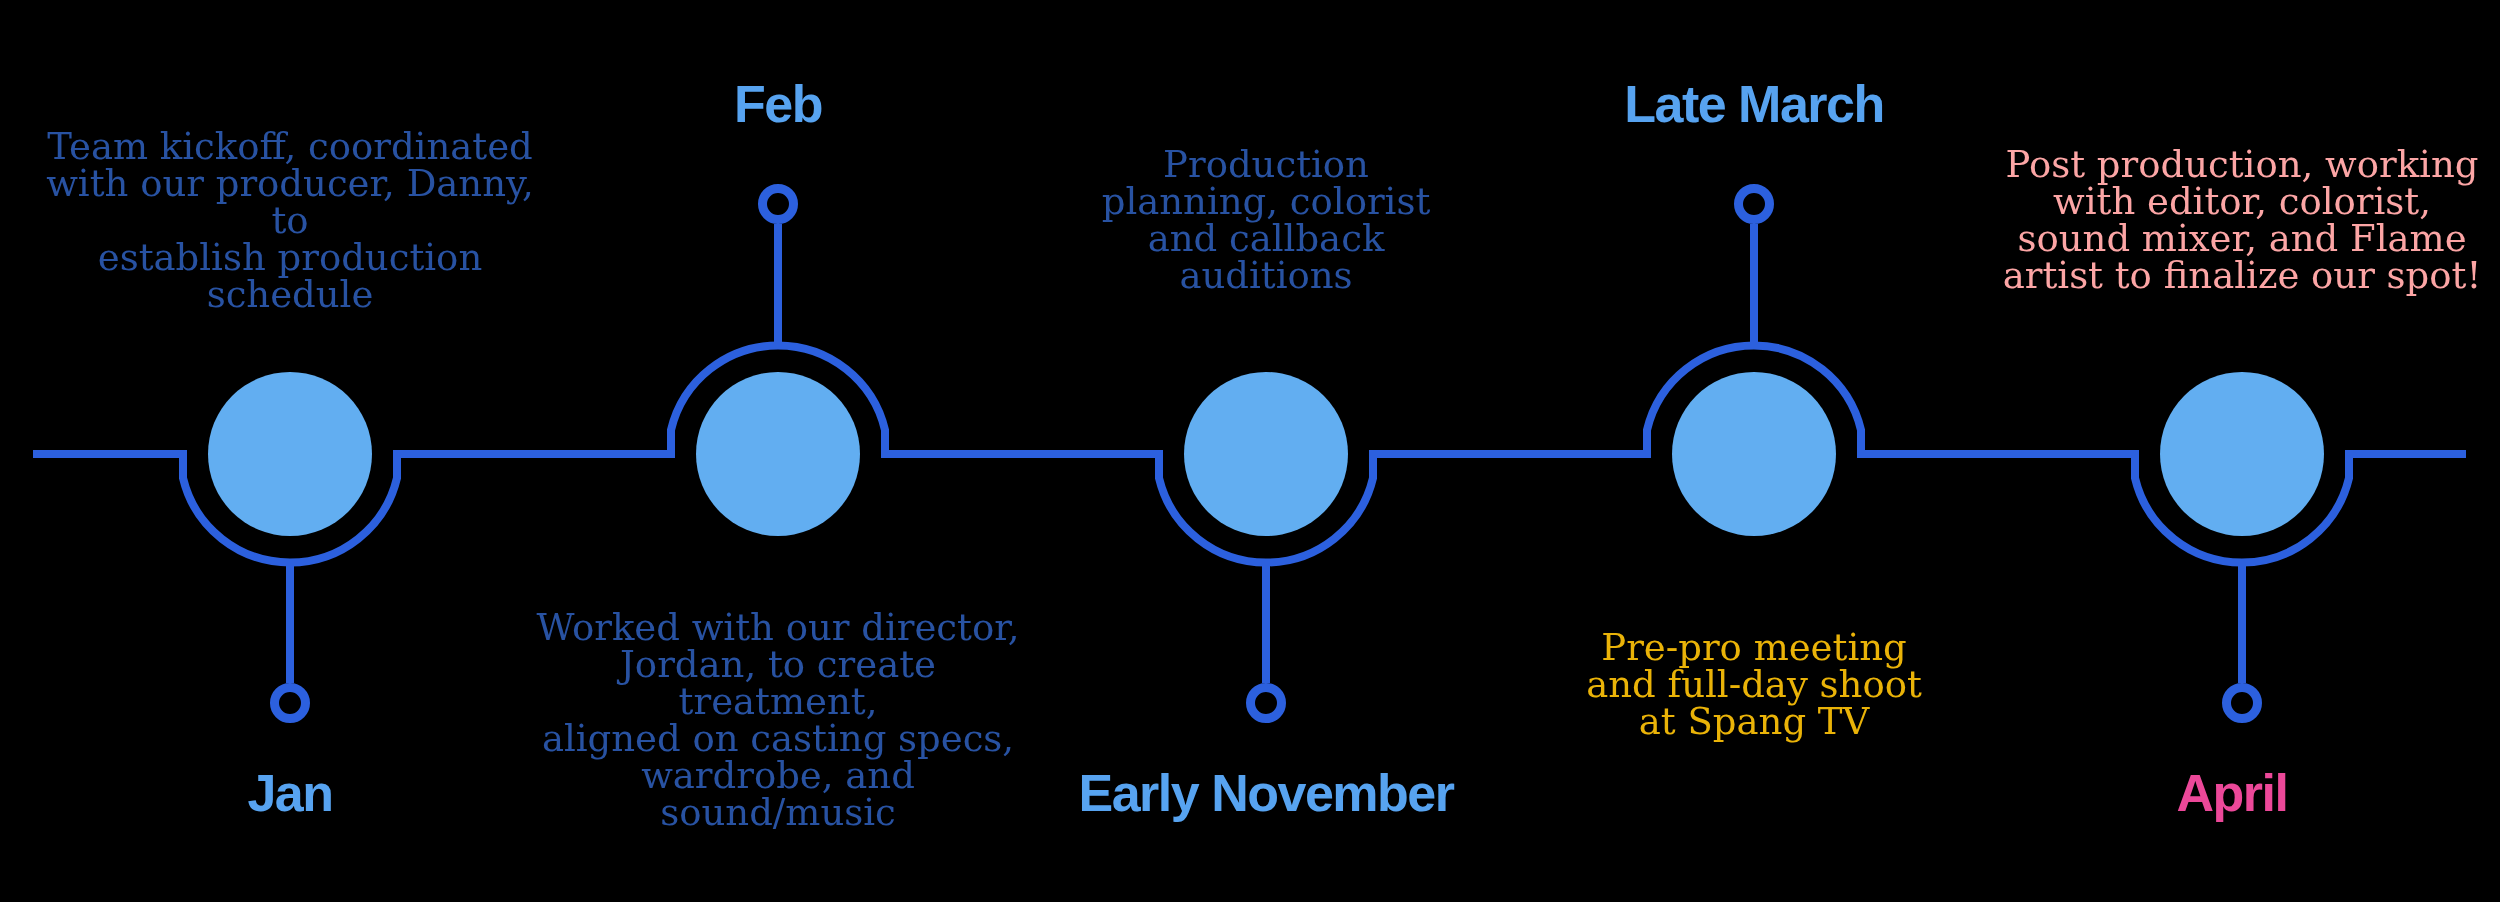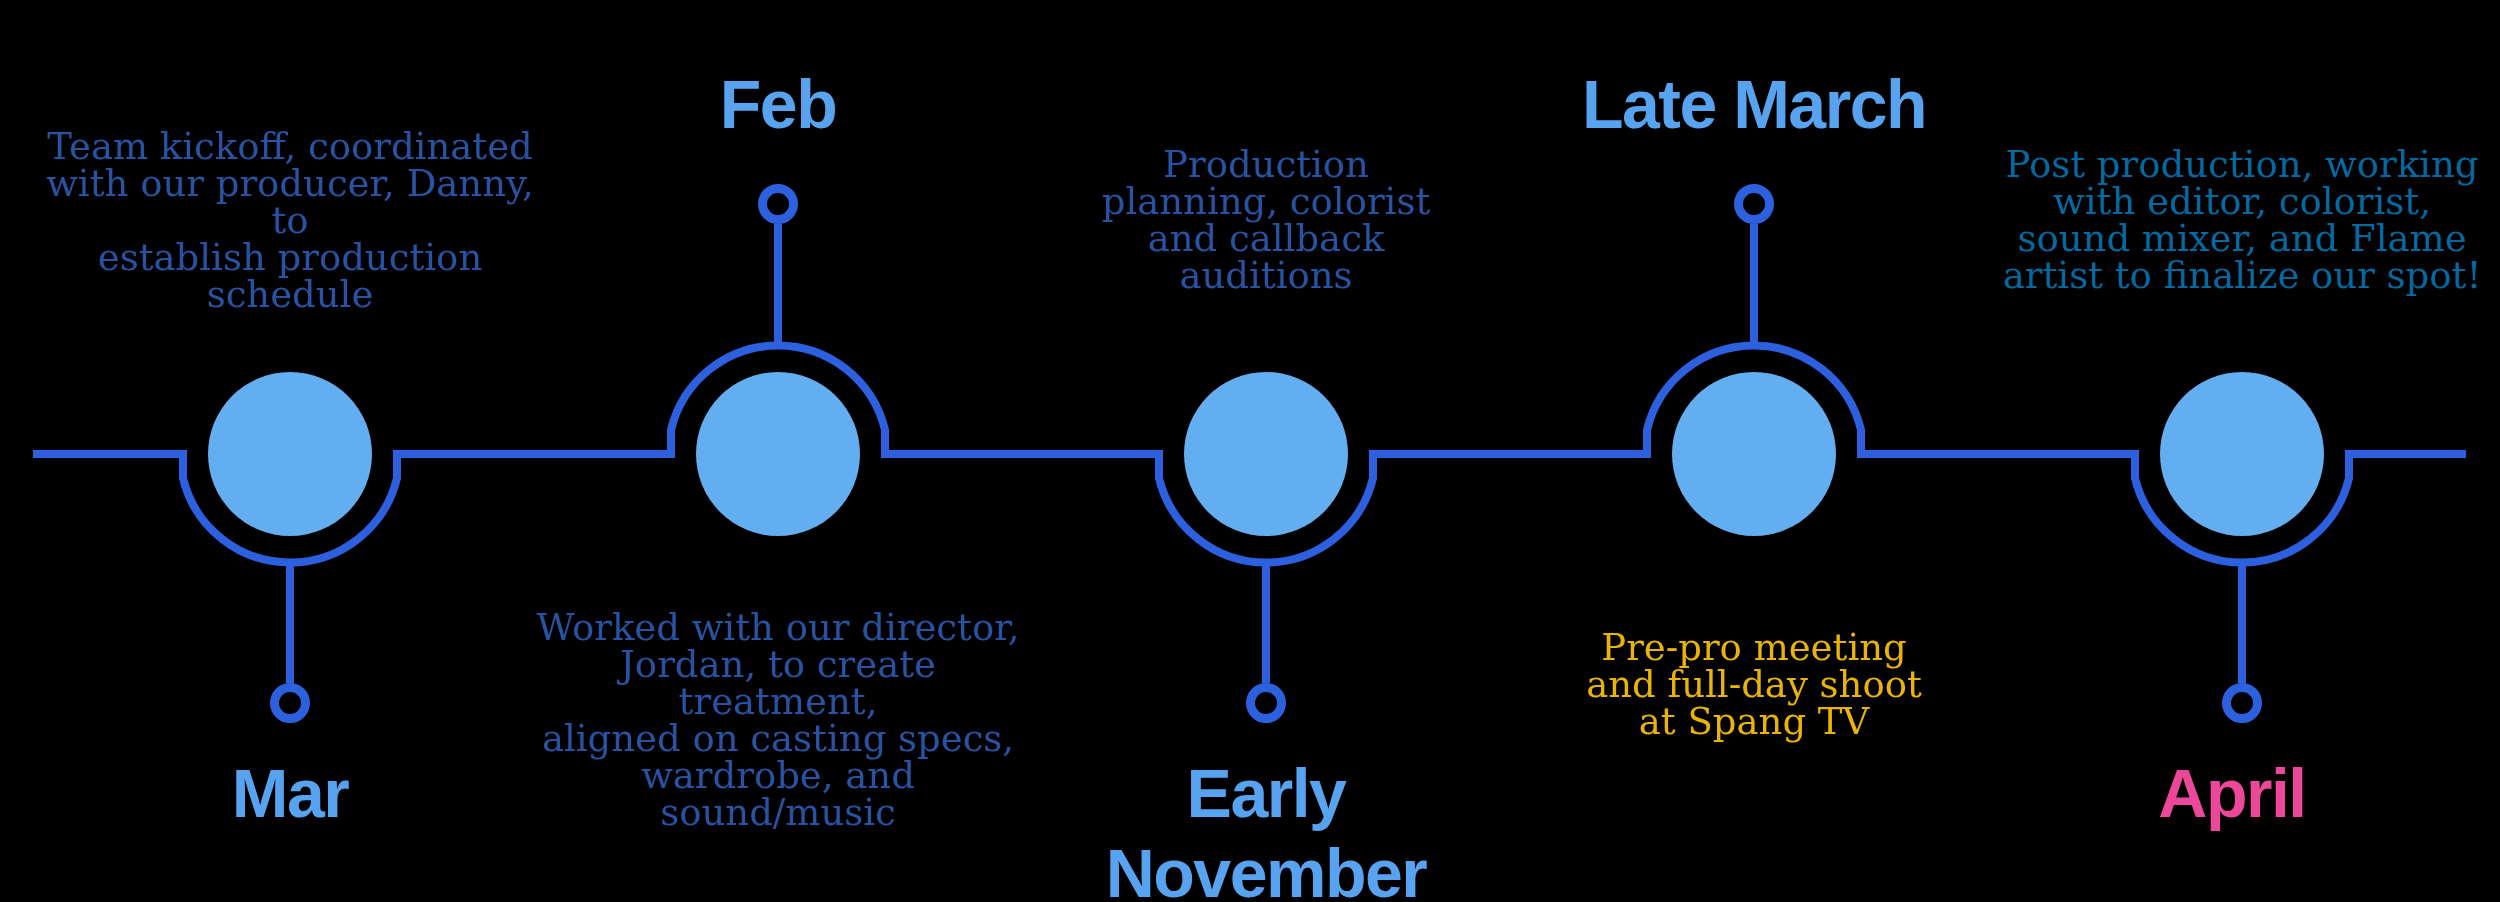--- a/index.html
+++ b/index.html
@@ -17,21 +17,21 @@
   }
   .stage svg {
     position: absolute;
     left: 0;
     top: 0;
   }
   .milestone-title {
     position: absolute;
     width: 480px;
     line-height: 80px;
-    font-size: 68px;
+    font-size: 52px;
     font-weight: 700;
     letter-spacing: -1.5px;
     text-align: center;
     font-family: "Liberation Sans", sans-serif;
   }
   .milestone-desc {
     position: absolute;
     width: 500px;
     height: 160px;
     display: flex;
@@ -60,37 +60,37 @@
       <line x1="1266" y1="564" x2="1266" y2="683" stroke="#2c60de" stroke-width="8"></line>
       <circle cx="1266" cy="703" r="15.5" fill="#000000" stroke="#2c60de" stroke-width="9"></circle>
       <circle cx="1754" cy="454" r="82" fill="#62aef1"></circle>
       <line x1="1754" y1="344" x2="1754" y2="224" stroke="#2c60de" stroke-width="8"></line>
       <circle cx="1754" cy="204" r="15.5" fill="#000000" stroke="#2c60de" stroke-width="9"></circle>
       <circle cx="2242" cy="454" r="82" fill="#62aef1"></circle>
       <line x1="2242" y1="564" x2="2242" y2="683" stroke="#2c60de" stroke-width="8"></line>
       <circle cx="2242" cy="703" r="15.5" fill="#000000" stroke="#2c60de" stroke-width="9"></circle>
     </svg>
   <div id="labels">
-      <div class="milestone-title" style="left: 50px; top: 753px; color: rgb(87, 163, 240);">Mar</div>
+      <div class="milestone-title" style="left: 50px; top: 753px; color: rgb(87, 163, 240);">Jan</div>
       <div class="milestone-desc" style="left: 40px; top: 140px; color: rgb(40, 82, 162);">Team kickoff, coordinated
 with our producer, Danny, to
 establish production schedule</div>
       <div class="milestone-title" style="left: 538px; top: 64px; color: rgb(87, 163, 240);">Feb</div>
       <div class="milestone-desc" style="left: 528px; top: 604px; color: rgb(40, 82, 162); margin-top: 36px;">Worked with our director,
 Jordan, to create treatment,
 aligned on casting specs,
 wardrobe, and sound/music</div>
       <div class="milestone-title" style="left: 1026px; top: 753px; color: rgb(87, 163, 240);">Early November</div>
       <div class="milestone-desc" style="left: 1016px; top: 140px; color: rgb(40, 82, 162);">Production
 planning, colorist
 and callback
 auditions</div>
       <div class="milestone-title" style="left: 1514px; top: 64px; color: rgb(87, 163, 240);">Late March</div>
       <div class="milestone-desc" style="left: 1504px; top: 604px; color: #eab308;">Pre-pro meeting
 and full-day shoot
 at Spang TV</div>
       <div class="milestone-title" style="left: 1992px; top: 753px; color: #ec4899;">April</div>
-      <div class="milestone-desc" style="left: 1992px; top: 140px; color: #0369a1;">Post production, working
+      <div class="milestone-desc" style="left: 1992px; top: 140px; color: #fca5a5;">Post production, working
 with editor, colorist,
 sound mixer, and Flame
 artist to finalize our spot!</div>
     </div>
 </div>
 
 </body></html>

